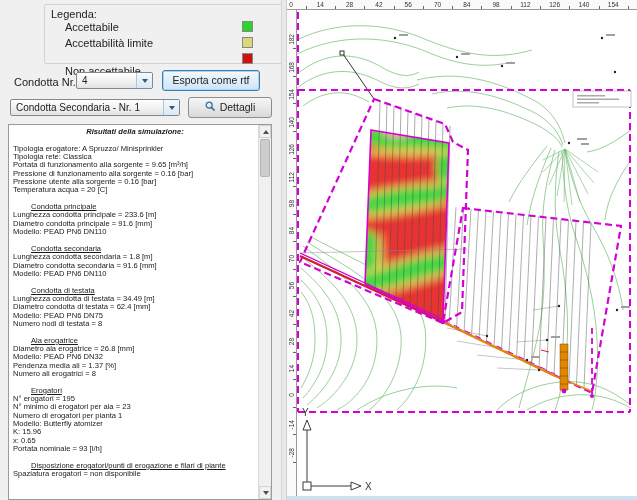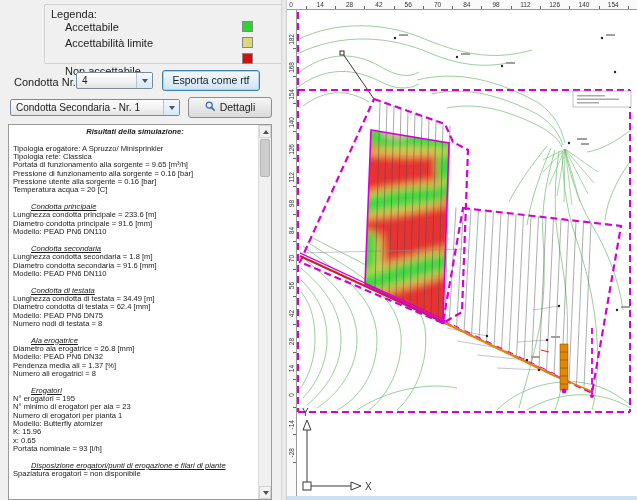--- a/index.html
+++ b/index.html
@@ -26,21 +26,21 @@
        font-size:10.5px;text-align:center;cursor:default;box-sizing:border-box;}
   .btn.focused{border:1px solid #3c7fb1;box-shadow:inset 0 0 0 1px #a9d4f5;
        background:linear-gradient(#f4fafe,#e2f0fa 45%,#cfe4f5);}
   .mag-icon{display:inline-block;vertical-align:-1px;margin-right:4px;}
   
   .results{position:absolute;left:8px;top:124px;width:264px;height:376px;background:#fff;
            border:1px solid #9a9a9a;box-sizing:border-box;overflow:hidden;}
   .results-text{position:absolute;left:4px;top:3px;right:14px;}
   .rl{font-size:7.6px;line-height:8.35px;white-space:nowrap;color:#1a1a1a;}
   .rl.h1{font-weight:bold;font-style:italic;text-align:center;}
-  .rl.h2{font-style:italic;text-decoration:underline;padding-left:18px;}
+  .rl.h2{text-decoration:underline;padding-left:18px;}
   .rl.b{height:8.35px;}
   .vscroll{position:absolute;right:0;top:0;width:12px;height:100%;background:#f0f0f0;
            border-left:1px solid #dcdcdc;}
   .sbtn{position:absolute;left:0;width:12px;height:13px;background:#f1f1f1;border:1px solid #d4d4d4;
         box-sizing:border-box;}
   .sbtn .tri-up{position:absolute;left:2.5px;top:4px;width:0;height:0;
         border-left:3px solid transparent;border-right:3px solid transparent;border-bottom:4px solid #505050;}
   .sbtn .tri-dn{position:absolute;left:2.5px;top:4px;width:0;height:0;
         border-left:3px solid transparent;border-right:3px solid transparent;border-top:4px solid #505050;}
   .sthumb{position:absolute;left:1px;top:14px;width:10px;height:38px;background:#cdcdcd;

